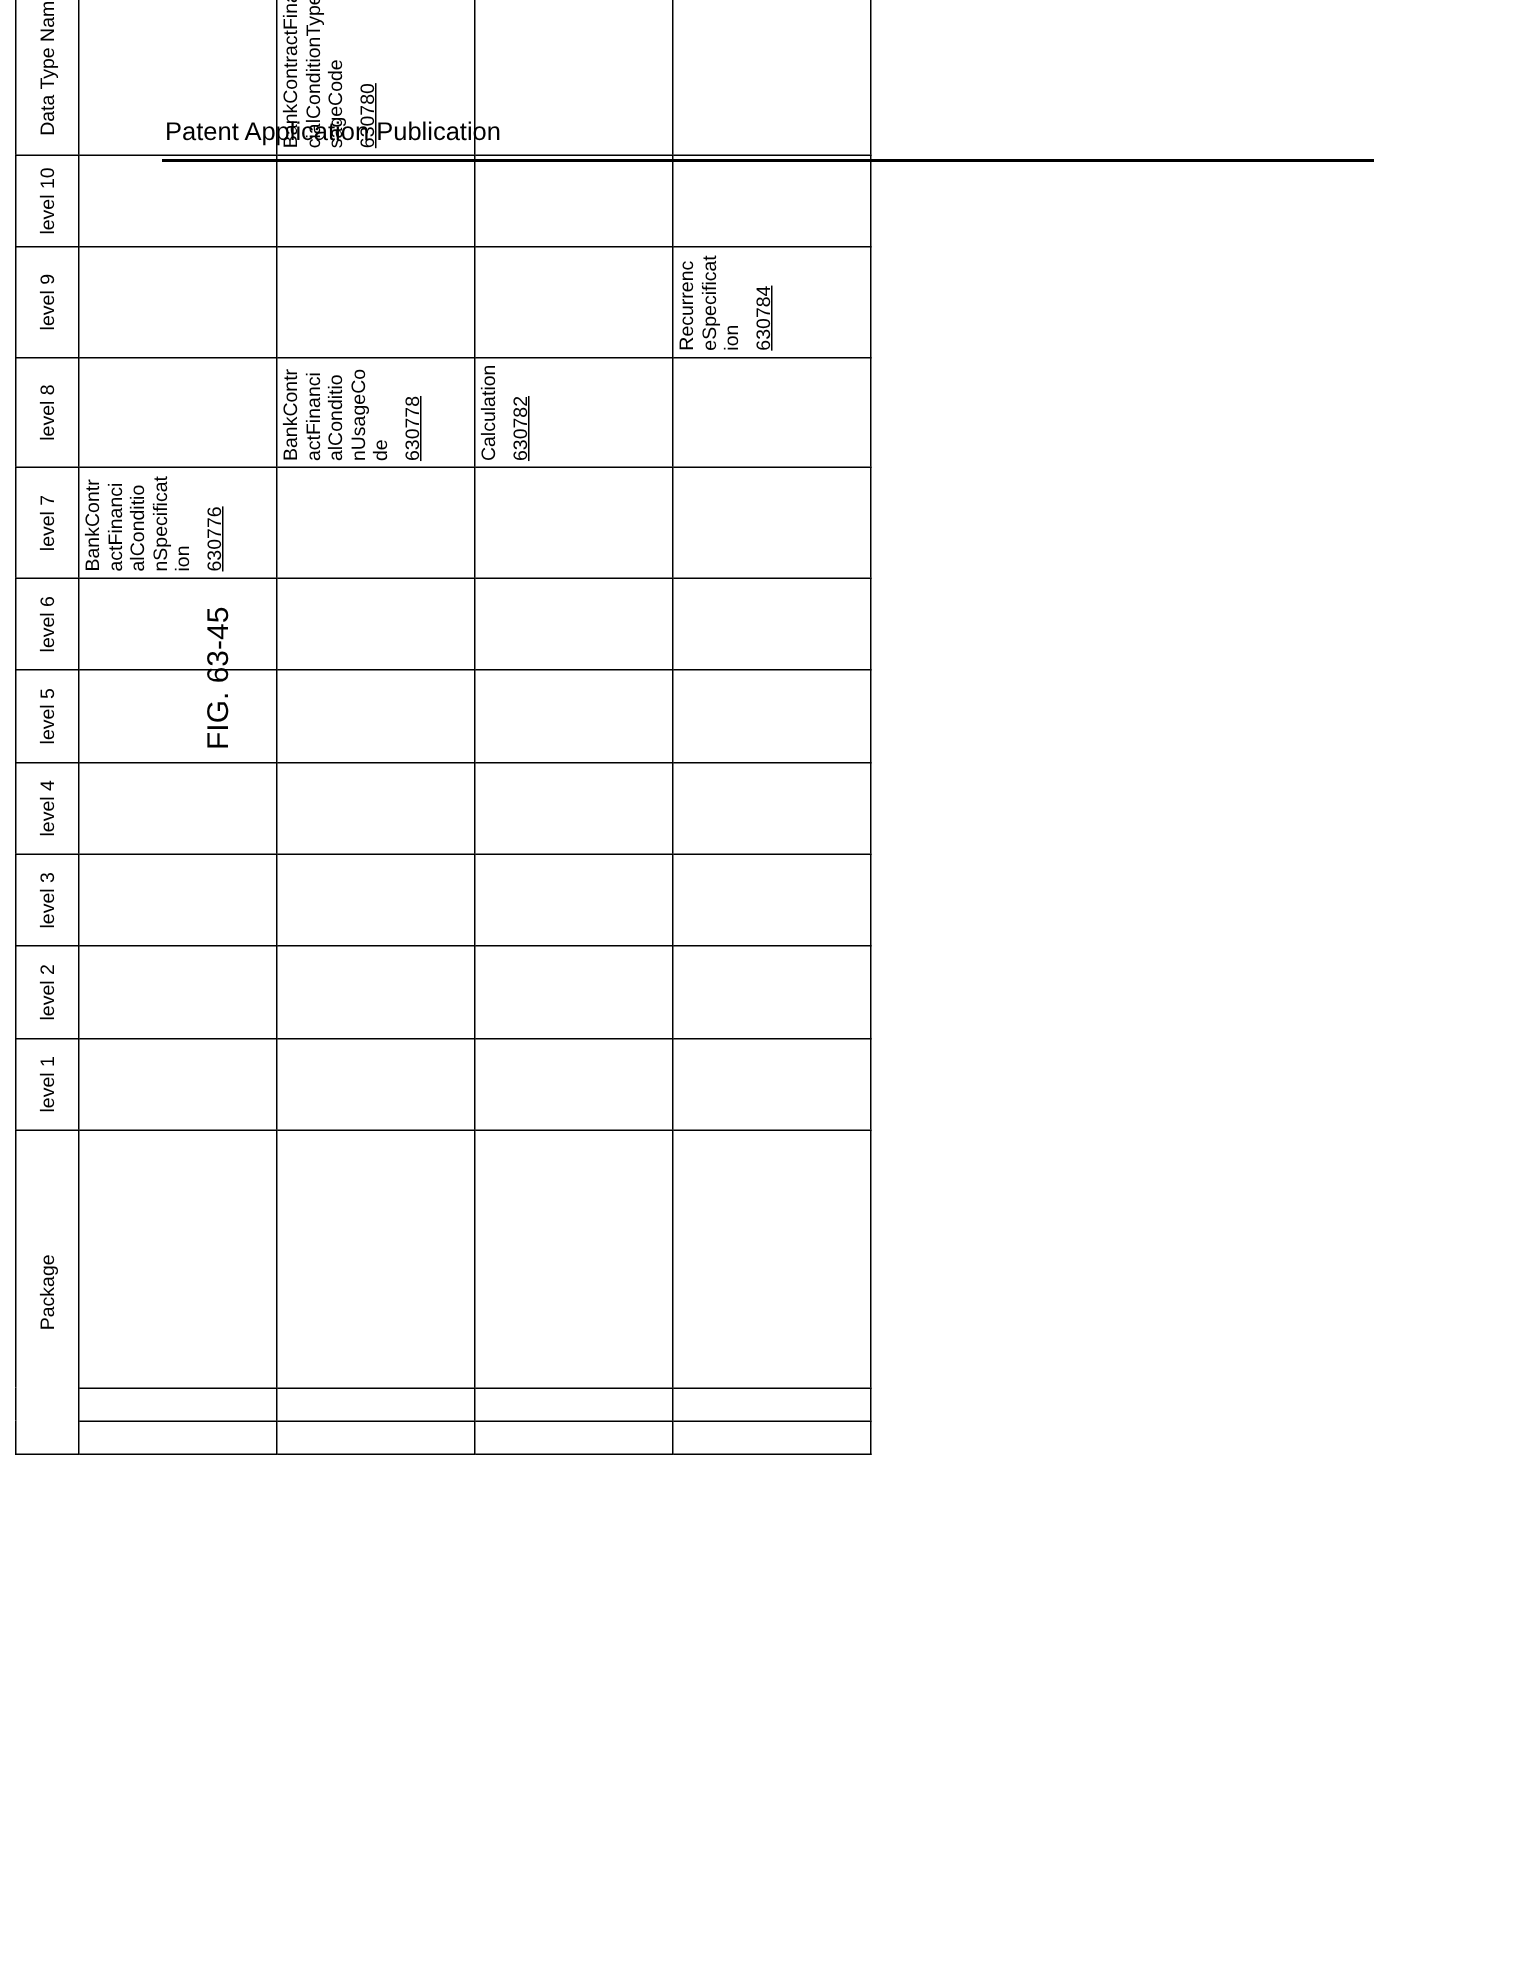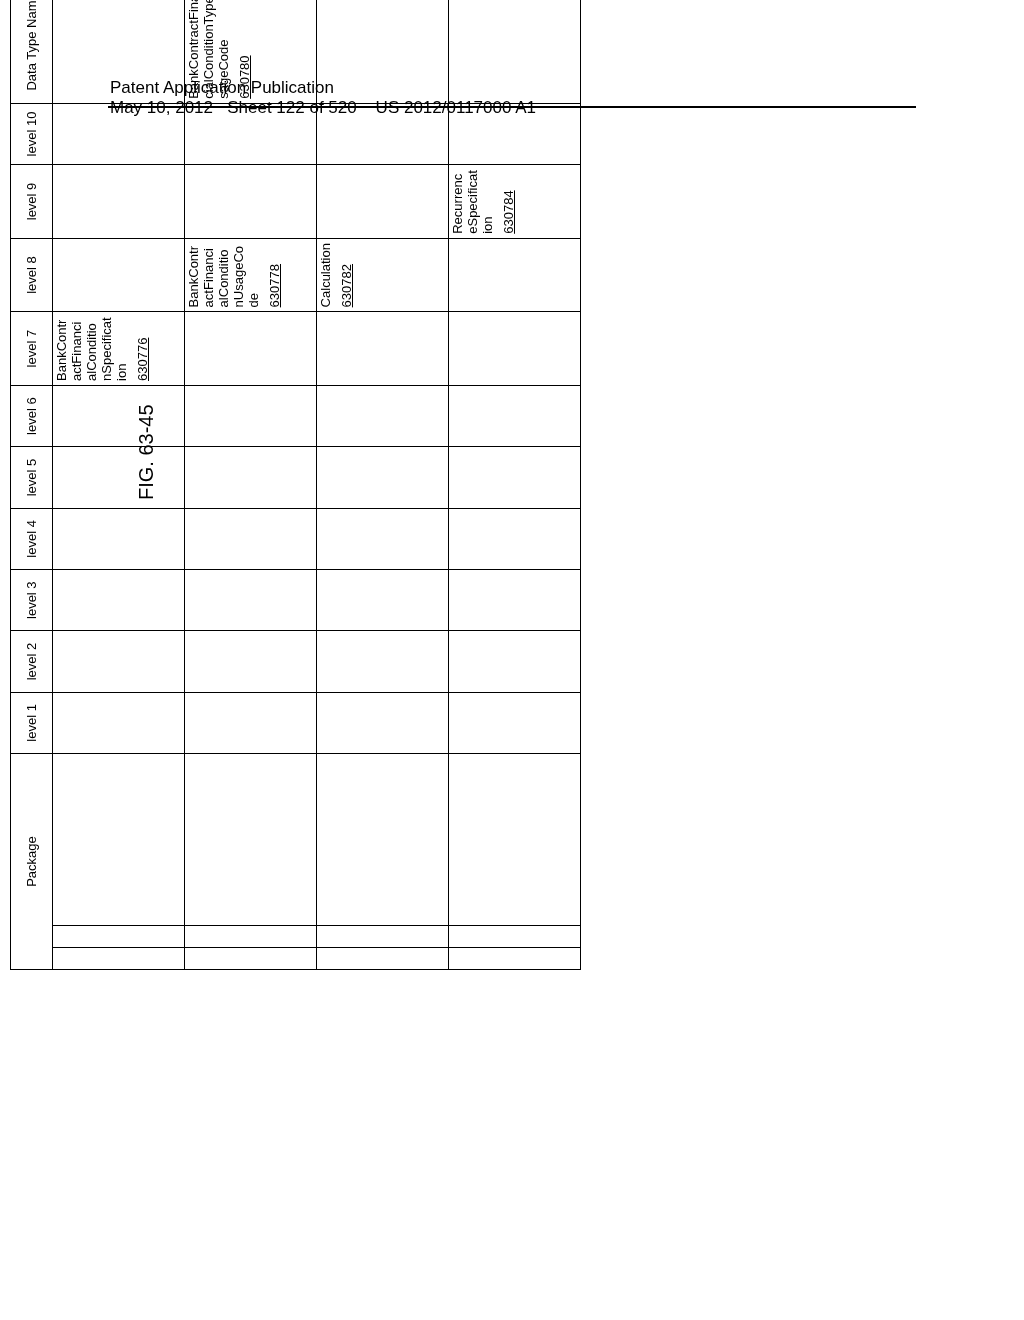--- a/index.html
+++ b/index.html
@@ -77,25 +77,20 @@
   .dtn { width: 100px; }
   .cell-content { line-height: 1.15; }
   .ref { text-decoration: underline; display: inline-block; margin-top: 6px; }
   tbody tr { height: 132px; }
 </style>
 </head>
 <body>
 
 <div class="header">
   <span class="header-left">Patent Application Publication</span>
-  <span class="header-right">
-    <span>May 10, 2012</span>&nbsp;&nbsp;
-    <span>Sheet 122 of 520</span>&nbsp;&nbsp;&nbsp;
-    <span>US 2012/0117000 A1</span>
-  </span>
 </div>
 <div class="header-rule"></div>
 
 <div class="fig-label">FIG. 63-45</div>
 
 <div class="table-wrap">
   <table>
     <colgroup>
       <col class="pk-sub">
         <col class="pk-sub">

